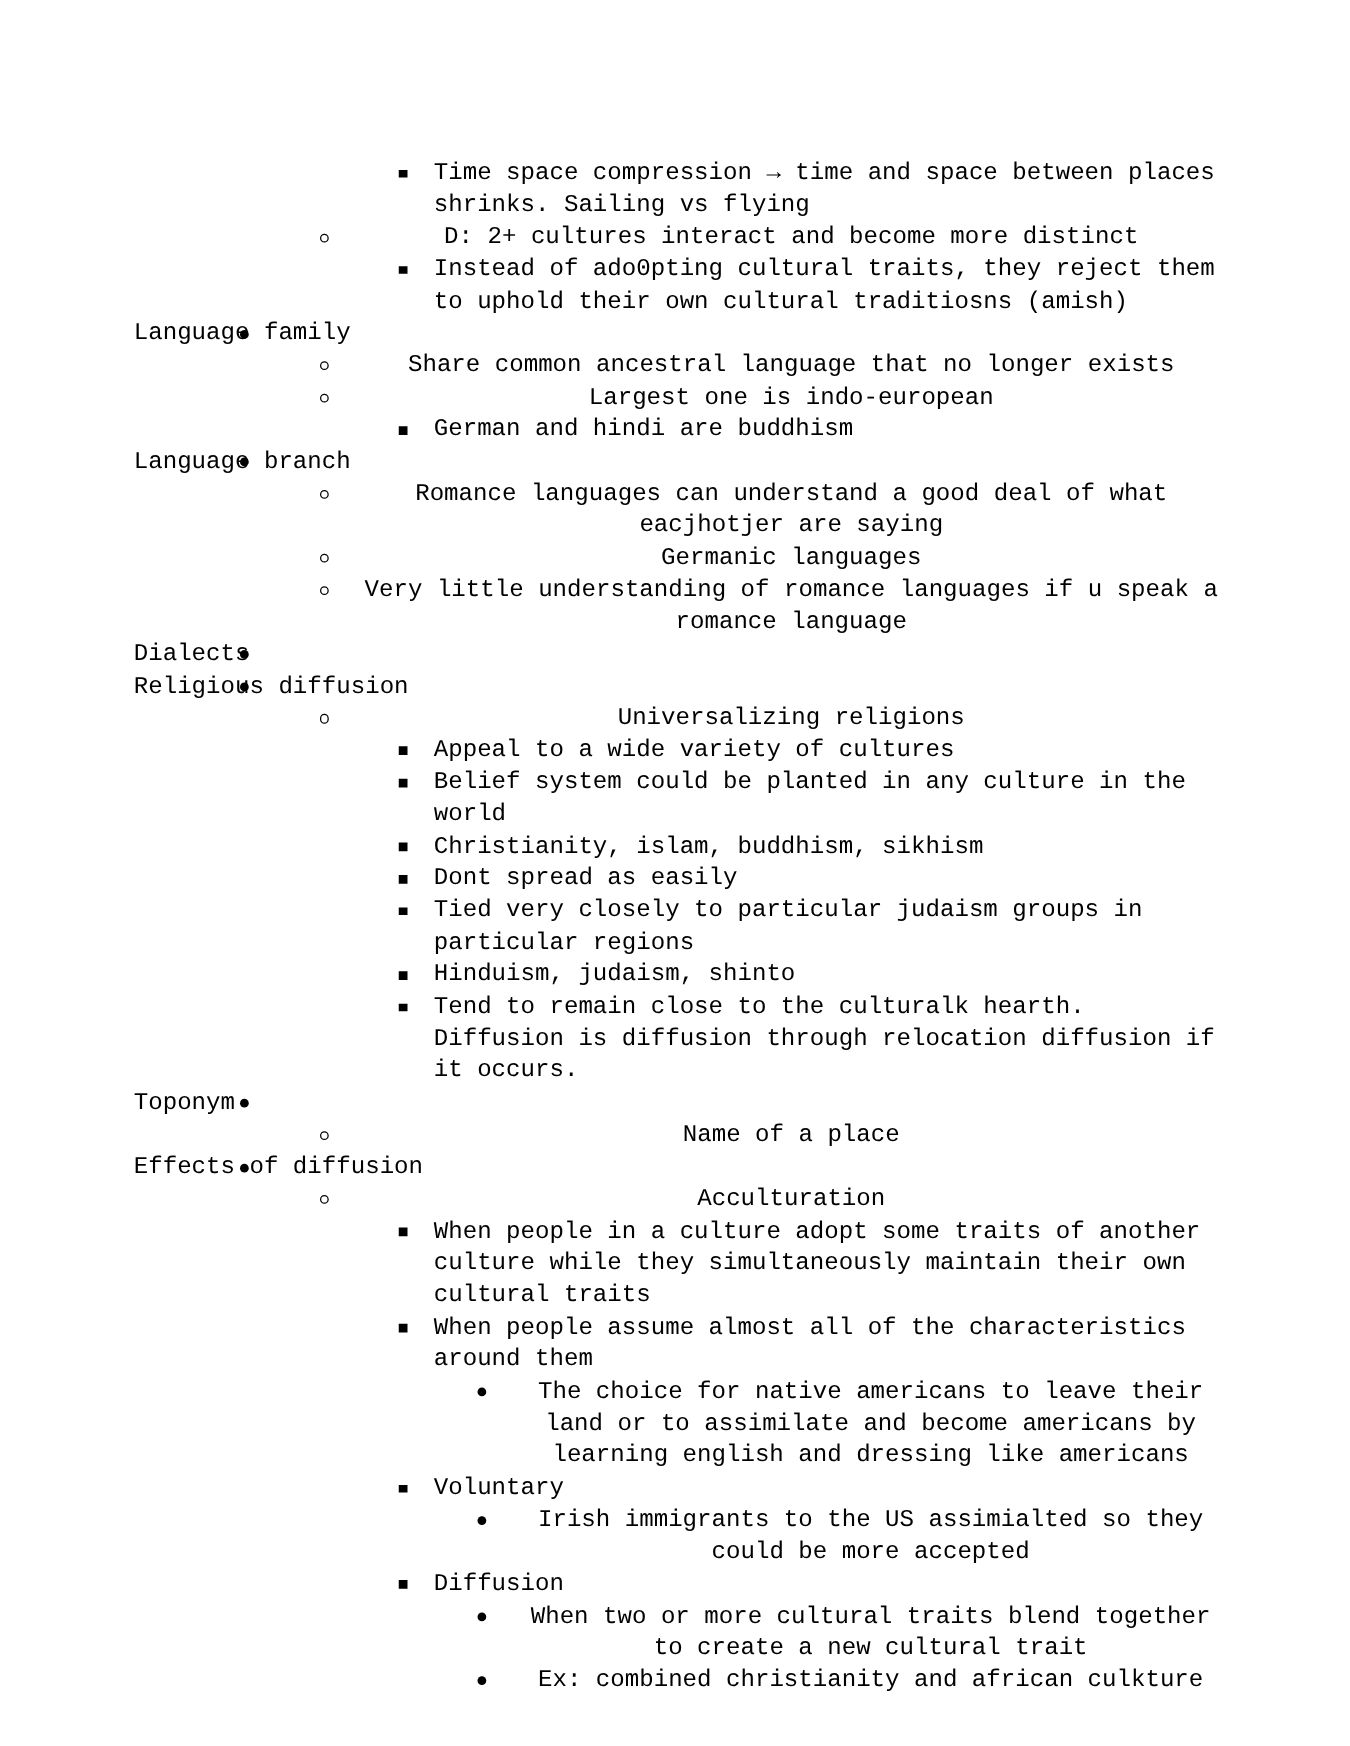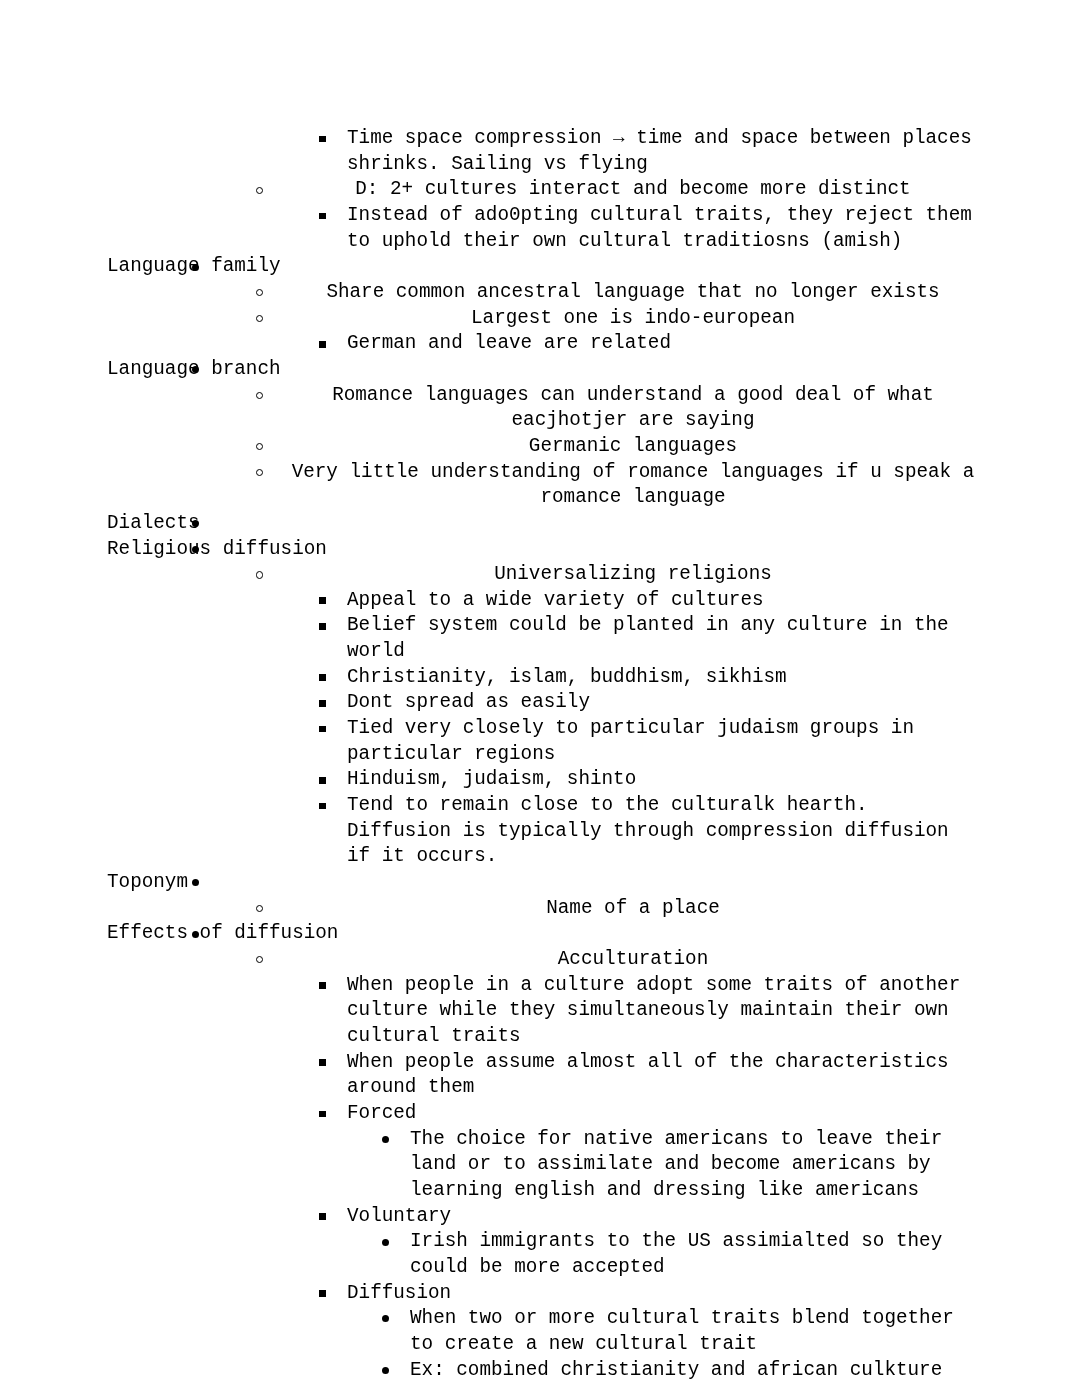--- a/index.html
+++ b/index.html
@@ -31,21 +31,21 @@
     width: 100%;
   }
   .item .text {
     display: inline;
     white-space: normal;
     word-spacing: normal;
   }
   .l1 { padding-left: 78px; }
   .l2 { padding-left: 254px; text-align: center; }
   .l3 { padding-left: 318px; }
-  .l4 { padding-left: 381px; }
+  .l4 { padding-left: 381px; text-align: center; }
   .marker {
     position: absolute;
     top: 9.3px;
     width: 7px;
     height: 7px;
     box-sizing: border-box;
   }
   .l1 .marker { left: 163px; }
   .l2 .marker { left: 227px; }
   .l3 .marker { left: 290px; }
@@ -73,42 +73,41 @@
 <body>
 
 <div class="page">
   <div class="doc">
       <div class="item l3"><span class="marker square"></span><span class="text">Time space compression → time and space between places shrinks. Sailing vs flying</span></div>
       <div class="item l2"><span class="marker circle"></span><span class="text">D: 2+ cultures interact and become more distinct</span></div>
       <div class="item l3"><span class="marker square"></span><span class="text">Instead of ado0pting cultural traits, they reject them to uphold their own cultural traditiosns (amish)</span></div>
       <div class="item l1"><span class="marker disc"></span><span class="text">Language family</span></div>
       <div class="item l2"><span class="marker circle"></span><span class="text">Share common ancestral language that no longer exists</span></div>
       <div class="item l2"><span class="marker circle"></span><span class="text">Largest one is indo-european</span></div>
-      <div class="item l3"><span class="marker square"></span><span class="text">German and leave are related</span></div>
+      <div class="item l3"><span class="marker square"></span><span class="text">German and hindi are buddhism</span></div>
       <div class="item l1"><span class="marker disc"></span><span class="text">Language branch</span></div>
       <div class="item l2"><span class="marker circle"></span><span class="text">Romance languages can understand a good deal of what eacjhotjer are saying</span></div>
       <div class="item l2"><span class="marker circle"></span><span class="text">Germanic languages</span></div>
       <div class="item l2"><span class="marker circle"></span><span class="text">Very little understanding of romance languages if u speak a romance language</span></div>
       <div class="item l1"><span class="marker disc"></span><span class="text">Dialects</span></div>
       <div class="item l1"><span class="marker disc"></span><span class="text">Religious diffusion</span></div>
       <div class="item l2"><span class="marker circle"></span><span class="text">Universalizing religions</span></div>
       <div class="item l3"><span class="marker square"></span><span class="text">Appeal to a wide variety of cultures</span></div>
       <div class="item l3"><span class="marker square"></span><span class="text">Belief system could be planted in any culture in the world</span></div>
       <div class="item l3"><span class="marker square"></span><span class="text">Christianity, islam, buddhism, sikhism</span></div>
       <div class="item l3"><span class="marker square"></span><span class="text">Dont spread as easily</span></div>
       <div class="item l3"><span class="marker square"></span><span class="text">Tied very closely to particular judaism groups in particular regions</span></div>
       <div class="item l3"><span class="marker square"></span><span class="text">Hinduism, judaism, shinto</span></div>
-      <div class="item l3"><span class="marker square"></span><span class="text">Tend to remain close to the culturalk hearth. Diffusion is typically through compression diffusion if it occurs.</span></div>
+      <div class="item l3"><span class="marker square"></span><span class="text">Tend to remain close to the culturalk hearth. Diffusion is diffusion through relocation diffusion if it occurs.</span></div>
       <div class="item l1"><span class="marker disc"></span><span class="text">Toponym</span></div>
       <div class="item l2"><span class="marker circle"></span><span class="text">Name of a place</span></div>
       <div class="item l1"><span class="marker disc"></span><span class="text">Effects of diffusion</span></div>
       <div class="item l2"><span class="marker circle"></span><span class="text">Acculturation</span></div>
       <div class="item l3"><span class="marker square"></span><span class="text">When people in a culture adopt some traits of another culture while they simultaneously maintain their own cultural traits</span></div>
       <div class="item l3"><span class="marker square"></span><span class="text">When people assume almost all of the characteristics around them</span></div>
-      <div class="item l3"><span class="marker square"></span><span class="text">Forced</span></div>
       <div class="item l4"><span class="marker disc"></span><span class="text">The choice for native americans to leave their land or to assimilate and become americans by learning english and dressing like americans</span></div>
       <div class="item l3"><span class="marker square"></span><span class="text">Voluntary</span></div>
       <div class="item l4"><span class="marker disc"></span><span class="text">Irish immigrants to the US assimialted so they could be more accepted</span></div>
       <div class="item l3"><span class="marker square"></span><span class="text">Diffusion</span></div>
       <div class="item l4"><span class="marker disc"></span><span class="text">When two or more cultural traits blend together to create a new cultural trait</span></div>
       <div class="item l4"><span class="marker disc"></span><span class="text">Ex: combined christianity and african culkture</span></div>
     </div>
 </div>
 
 </body></html>

